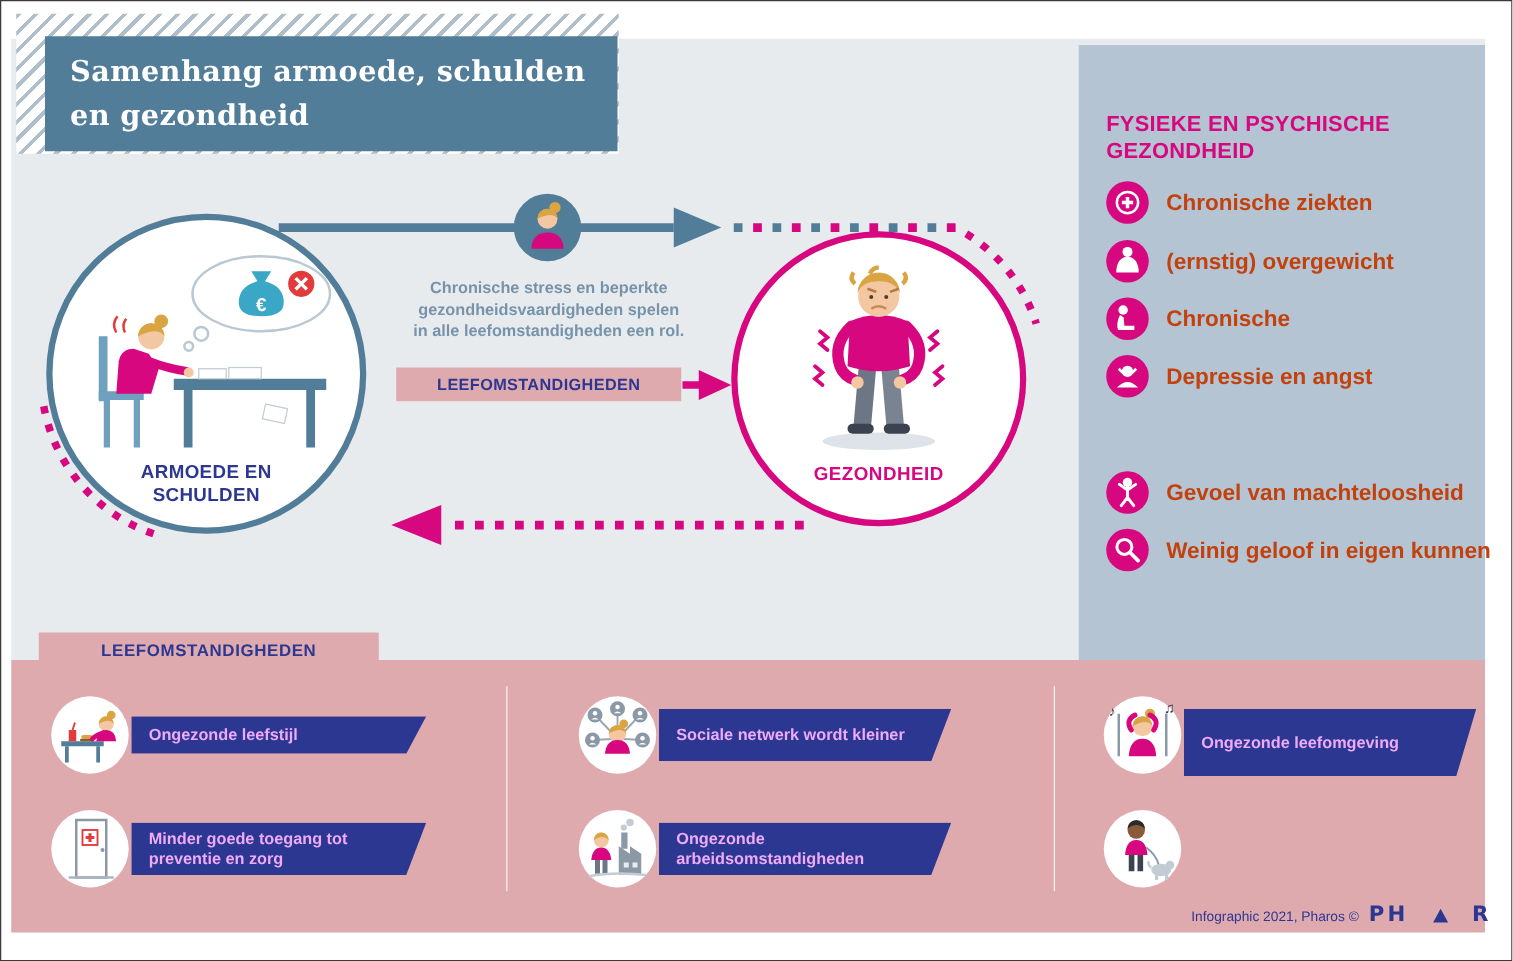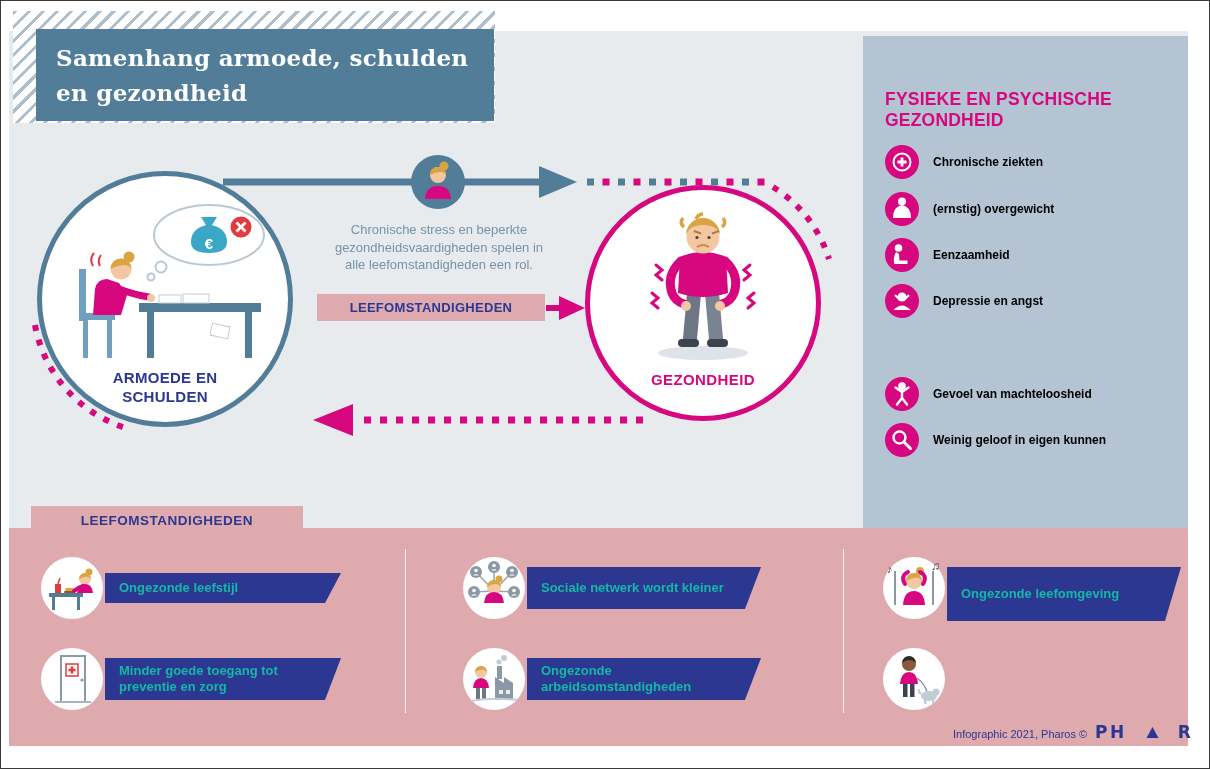--- a/index.html
+++ b/index.html
@@ -23,41 +23,41 @@
   
   .circle-left{left:36px;top:170px;width:256px;height:256px;border-radius:50%;background:#fff;
                border:5px solid #527d99;box-sizing:border-box;}
   .circle-right{left:584px;top:184px;width:236px;height:236px;border-radius:50%;background:#fff;
                 border:5px solid #d6077f;box-sizing:border-box;}
   .poverty-label{left:89px;top:368px;width:150px;text-align:center;color:#2c3792;
                  font-weight:bold;font-size:15px;line-height:1.25;letter-spacing:0.3px;}
   .health-label{left:600px;top:370px;width:204px;text-align:center;color:#d6077f;
                 font-weight:bold;font-size:15px;letter-spacing:0.4px;}
   .center-note{left:328px;top:220px;width:220px;text-align:center;color:#7693a9;
-               font-size:13px;line-height:1.35;}
+               font-size:13px;line-height:1.35;font-weight:bold;}
   .center-tag{left:316px;top:293px;width:228px;height:27px;background:#dfaaae;color:#2c3792;
               font-weight:bold;font-size:13px;letter-spacing:0.3px;display:flex;
               align-items:center;justify-content:center;}
   .person-badge{left:410px;top:154px;width:54px;height:54px;border-radius:50%;background:#527d99;
                 display:flex;align-items:center;justify-content:center;z-index:6;}
   .arrows{left:0;top:0;width:1210px;height:769px;z-index:4;pointer-events:none;}
   .scene{z-index:3;}
 
   
   .sidebar-title{left:884px;top:88px;width:292px;color:#d6077f;font-weight:bold;
                  font-size:17.5px;line-height:1.2;letter-spacing:0.2px;}
   .sb-item{left:884px;height:36px;display:flex;align-items:center;gap:14px;}
   .sb-icon{width:34px;height:34px;border-radius:50%;background:#d6077f;flex:0 0 auto;
            display:flex;align-items:center;justify-content:center;}
-  .sb-label{color:#000000;font-weight:bold;font-size:12px;}
+  .sb-label{color:#c2410c;font-weight:bold;font-size:18px;}
 
   
   .b-icon{width:62px;height:62px;border-radius:50%;background:#fff;display:flex;
           align-items:center;justify-content:center;z-index:2;}
-  .banner{background:#2c3792;color:#14b8a6;font-weight:bold;font-size:13px;line-height:1.25;
+  .banner{background:#2c3792;color:#f0abfc;font-weight:bold;font-size:13px;line-height:1.25;
           display:flex;align-items:center;padding:4px 22px 4px 14px;box-sizing:border-box;
           clip-path:polygon(0 0,100% 0,calc(100% - 16px) 100%,0 100%);}
   .divider{width:1px;background:rgba(255,255,255,0.85);}
 
   
   .credit{left:952px;top:727px;font-size:11px;color:#2c3792;}
   .logo{left:1094px;top:721px;display:flex;align-items:center;gap:19px;color:#2c3792;
         font-family:"DejaVu Sans",sans-serif;font-weight:bold;font-size:17px;letter-spacing:2.5px;}
 </style>
 </head>
@@ -188,21 +188,21 @@
     <div class="sb-label">(ernstig) overgewicht</div>
   </div>
 
   <div class="abs sb-item" style="top:236px">
     <div class="sb-icon">
       <svg width="34" height="34" viewBox="0 0 34 34">
         <circle cx="13.5" cy="10" r="3.8" fill="#fff"></circle>
         <path d="M11 14 q-3.5 7 -1.5 12 h13 v-3.5 h-8 l-0.5 -6.5 z" fill="#fff"></path>
       </svg>
     </div>
-    <div class="sb-label">Eenzaamheid</div>
+    <div class="sb-label">Chronische</div>
   </div>
 
   <div class="abs sb-item" style="top:282px">
     <div class="sb-icon">
       <svg width="34" height="34" viewBox="0 0 34 34">
         <circle cx="17" cy="13" r="4.5" fill="#fff"></circle>
         <path d="M8.5 26 q8.5 -9 17 0 z" fill="#fff"></path>
         <path d="M10 11 l4.5 4.5 M24 11 l-4.5 4.5" stroke="#fff" stroke-width="2"></path>
       </svg>
     </div>

